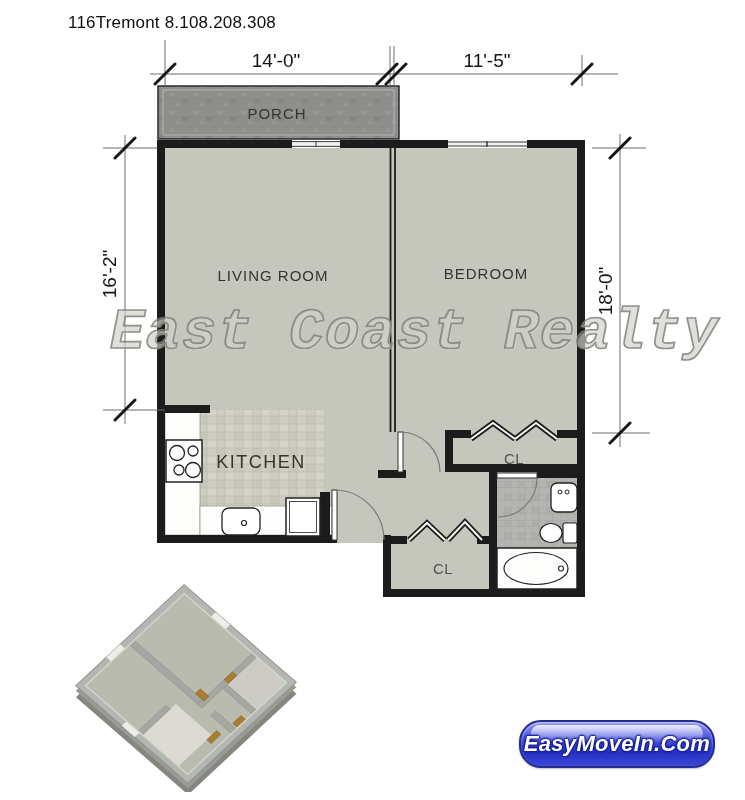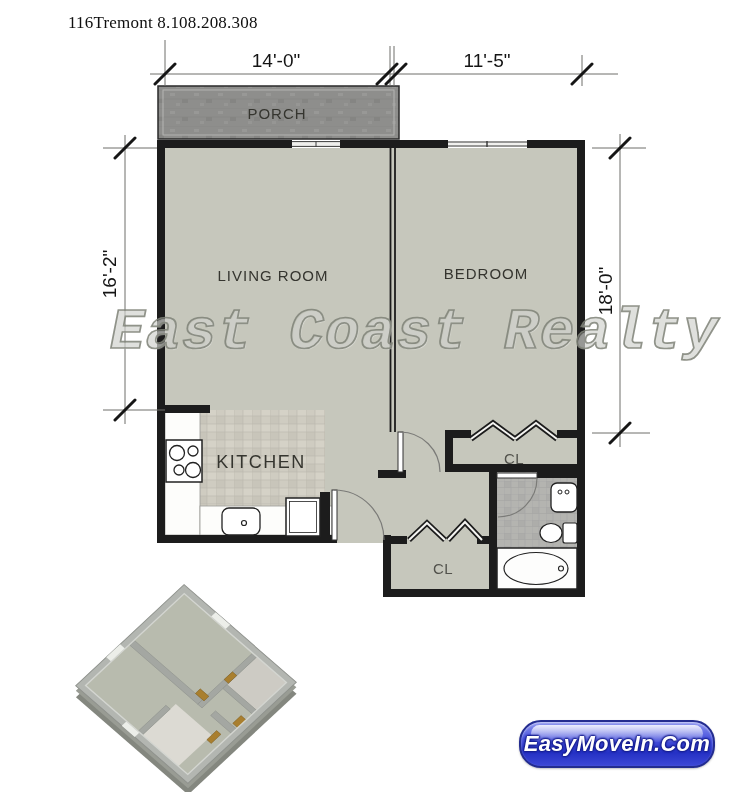--- a/index.html
+++ b/index.html
@@ -2,21 +2,21 @@
 <html><head>
 <meta charset="utf-8">
 <style>
   html,body { margin:0; padding:0; background:#ffffff; }
   .stage {
     position:relative; width:745px; height:800px; background:#ffffff;
     overflow:hidden; font-family:"Liberation Sans", sans-serif;
   }
   .plan-title {
     position:absolute; left:68px; top:13px;
-    font-size:17px; color:#0f0f0f; letter-spacing:0.2px;font-family:Liberation Serif, serif;
+    font-size:17px; color:#0f0f0f; letter-spacing:0.2px;
   }
   .plan-svg { position:absolute; left:0; top:0; z-index:1; }
   .watermark {
     position:absolute; left:110px; top:300px; z-index:4;
     font-family:Liberation Mono, monospace; font-style:italic; font-weight:bold;
     font-size:58px; white-space:nowrap; letter-spacing:1px;
     color:rgba(148,151,141,0.30);
     -webkit-text-stroke:1.7px rgba(127,130,120,0.85);
     text-shadow:1px 1px 1px rgba(255,255,255,0.55);
     pointer-events:none;

